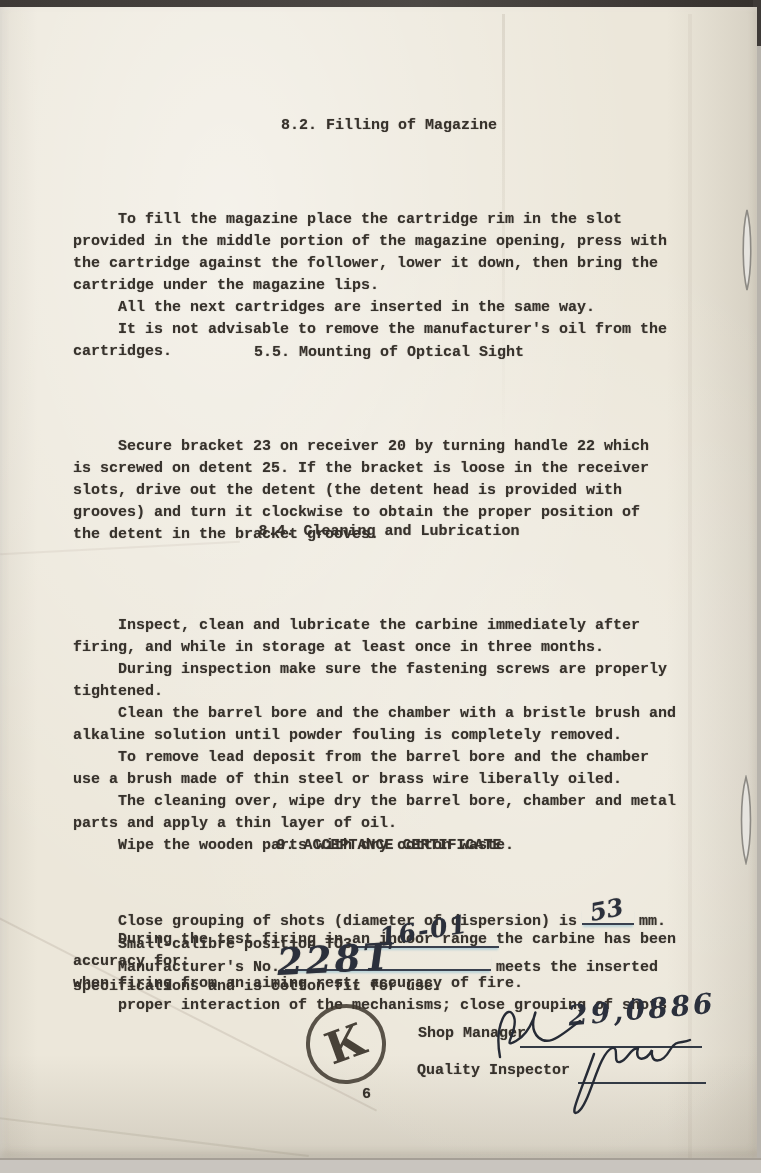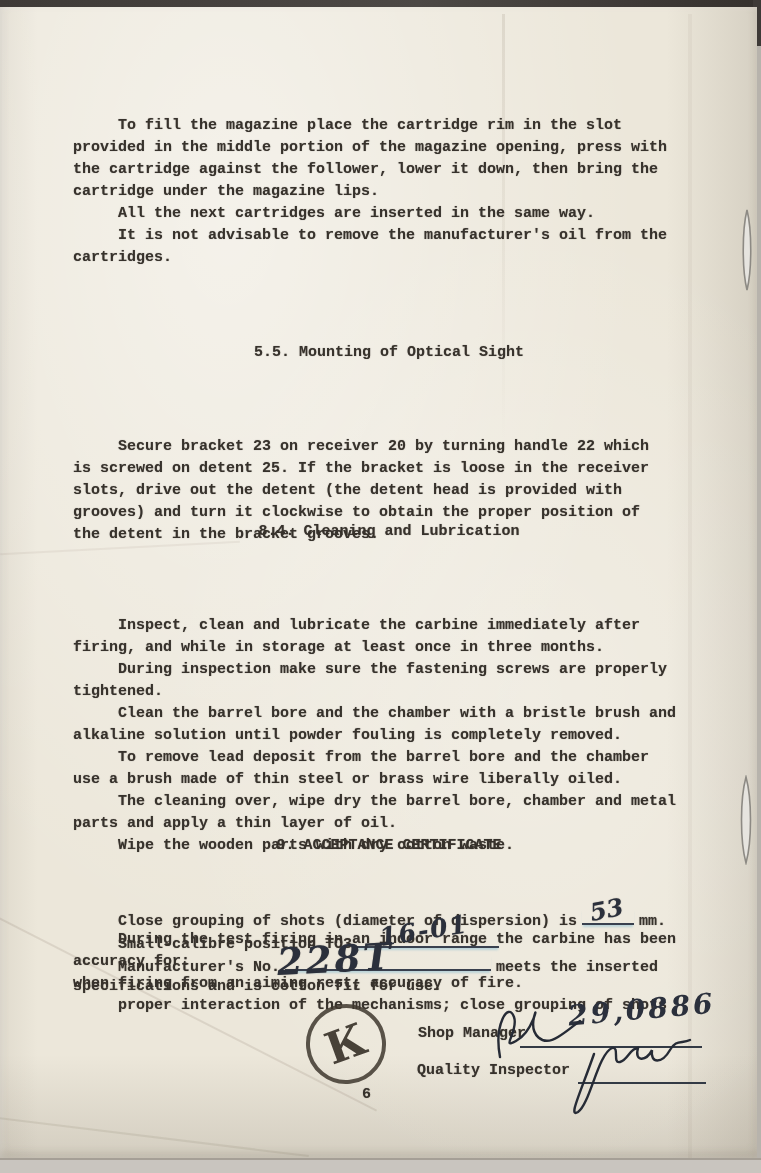--- a/index.html
+++ b/index.html
@@ -84,20 +84,21 @@
 
 <div class="paper">
   <div class="crease crease-v1"></div>
   <div class="crease crease-v2"></div>
   <div class="crease crease-d1"></div>
   <div class="crease crease-d2"></div>
   <div class="crease crease-h1"></div>
 </div>
 
 <div class="section sec1 typed">
+  <div class="heading">8.2. Filling of Magazine</div>
   <div class="lines"><div class="line">     To fill the magazine place the cartridge rim in the slot</div><div class="line">provided in the middle portion of the magazine opening, press with</div><div class="line">the cartridge against the follower, lower it down, then bring the</div><div class="line">cartridge under the magazine lips.</div><div class="line">     All the next cartridges are inserted in the same way.</div><div class="line">     It is not advisable to remove the manufacturer's oil from the</div><div class="line">cartridges.</div></div>
 </div>
 <div class="section sec2 typed">
   <div class="heading">5.5. Mounting of Optical Sight</div>
   <div class="lines"><div class="line">     Secure bracket 23 on receiver 20 by turning handle 22 which</div><div class="line">is screwed on detent 25. If the bracket is loose in the receiver</div><div class="line">slots, drive out the detent (the detent head is provided with</div><div class="line">grooves) and turn it clockwise to obtain the proper position of</div><div class="line">the detent in the bracket grooves.</div></div>
 </div>
 <div class="section sec3 typed">
   <div class="heading">8.4. Cleaning and Lubrication</div>
   <div class="lines"><div class="line">     Inspect, clean and lubricate the carbine immediately after</div><div class="line">firing, and while in storage at least once in three months.</div><div class="line">     During inspection make sure the fastening screws are properly</div><div class="line">tightened.</div><div class="line">     Clean the barrel bore and the chamber with a bristle brush and</div><div class="line">alkaline solution until powder fouling is completely removed.</div><div class="line">     To remove lead deposit from the barrel bore and the chamber</div><div class="line">use a brush made of thin steel or brass wire liberally oiled.</div><div class="line">     The cleaning over, wipe dry the barrel bore, chamber and metal</div><div class="line">parts and apply a thin layer of oil.</div><div class="line">     Wipe the wooden parts with dry cotton waste.</div></div>
 </div>

